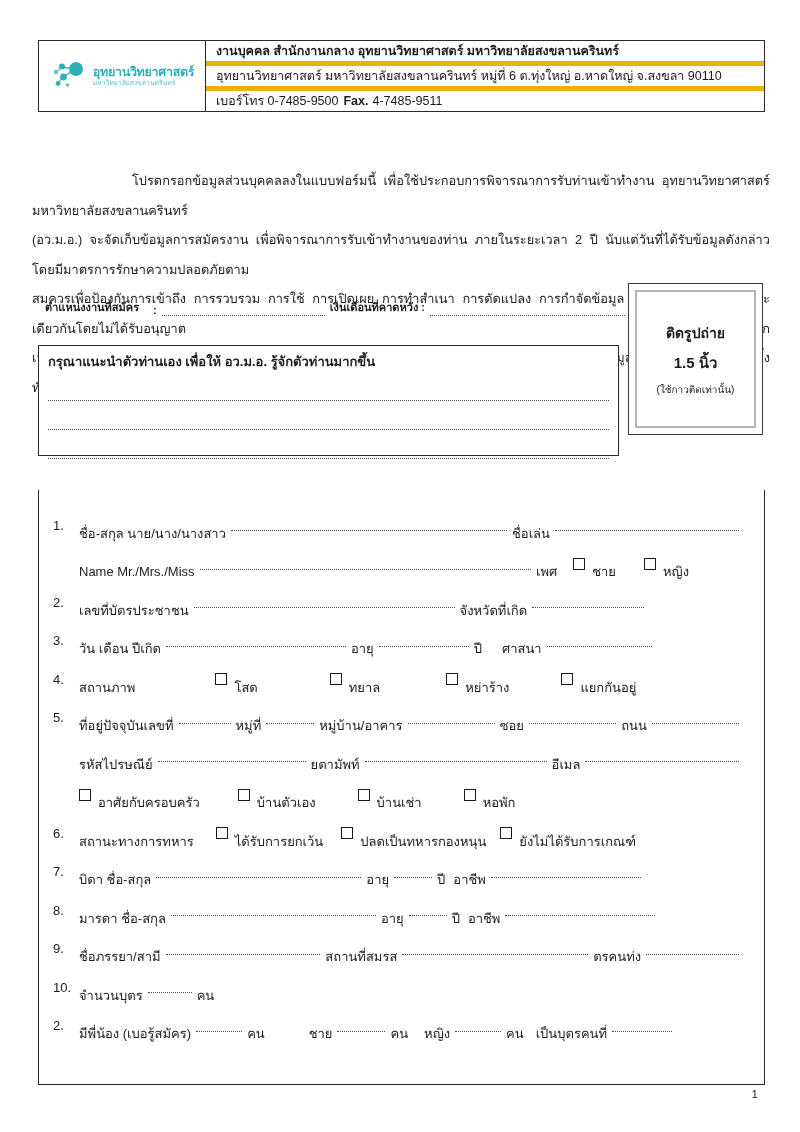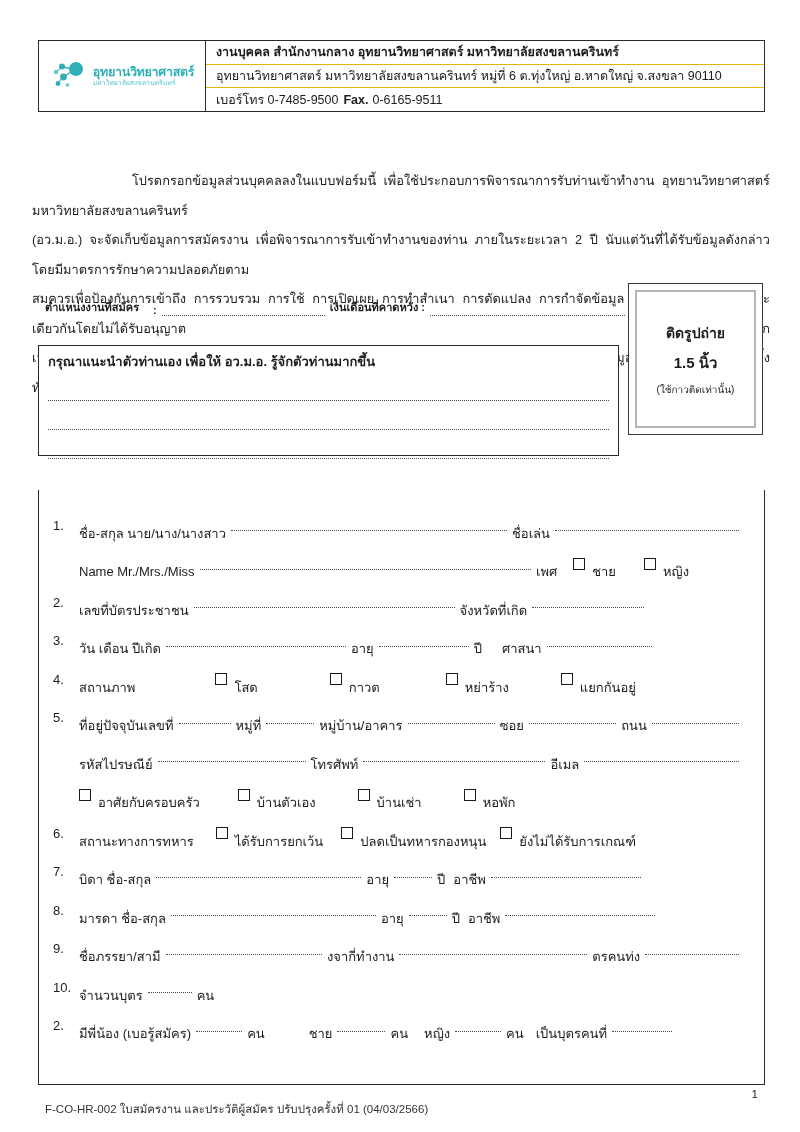--- a/index.html
+++ b/index.html
@@ -7,21 +7,21 @@
   body { width:800px; height:1132px; font-family:"Liberation Sans", sans-serif; color:#1c1c1c; position:relative; }
   .page { position:relative; width:800px; height:1132px; background:#fff; overflow:hidden; }
 
   
   .header-box { position:absolute; left:38px; top:40px; width:727px; height:72px; border:1.5px solid #2a2a2a; display:flex; background:#fff; }
   .logo-cell { width:167px; border-right:1.5px solid #2a2a2a; display:flex; align-items:center; justify-content:center; gap:3px; padding:4px; }
   .logo-text { line-height:1.05; }
   .logo-l1 { font-size:12.5px; font-weight:bold; color:#2fb0b7; letter-spacing:-0.3px; }
   .logo-l2 { font-size:6.8px; color:#4cc0c6; }
   .header-rows { flex:1; display:flex; flex-direction:column; }
-  .hrow { flex:1; display:flex; align-items:center; padding-left:10px; font-size:12.5px; border-bottom:1px solid #eab308; }
+  .hrow { flex:1; display:flex; align-items:center; padding-left:10px; font-size:12.5px; border-bottom:5px solid #eab308; }
   .hrow:last-child { border-bottom:none; }
   .hrow.bold { font-weight:bold; }
   .fax-b { font-weight:bold; margin-left:5px; }
   .fax-v { margin-left:4px; }
 
   
   .form-title { position:absolute; top:124px; left:0; width:100%; text-align:center; font-size:17px; font-weight:normal; color:#151515; }
   .intro { position:absolute; left:32px; top:166px; width:738px; font-size:12.8px; color:#222; }
   .pline { line-height:29.5px; text-align:justify; }
   .pline.j { text-align-last:justify; }
@@ -84,21 +84,21 @@
         <div class="logo-l1">อุทยานวิทยาศาสตร์</div>
         <div class="logo-l2">มหาวิทยาลัยสงขลานครินทร์</div>
       </div>
     </div>
     <div class="header-rows">
       <div class="hrow bold">งานบุคคล สำนักงานกลาง อุทยานวิทยาศาสตร์ มหาวิทยาลัยสงขลานครินทร์</div>
       <div class="hrow">อุทยานวิทยาศาสตร์ มหาวิทยาลัยสงขลานครินทร์ หมู่ที่ 6 ต.ทุ่งใหญ่ อ.หาดใหญ่ จ.สงขลา 90110</div>
       <div class="hrow">
         <span>เบอร์โทร 0-7485-9500</span>
         <span class="fax-b">Fax.</span>
-        <span class="fax-v">0-6165-9511</span>
+        <span class="fax-v">4-7485-9511</span>
       </div>
     </div>
   </div>
 
 
   <div class="intro">
     <div class="pline j indent">โปรดกรอกข้อมูลส่วนบุคคลลงในแบบฟอร์มนี้ เพื่อใช้ประกอบการพิจารณาการรับท่านเข้าทำงาน อุทยานวิทยาศาสตร์ มหาวิทยาลัยสงขลานครินทร์</div>
     <div class="pline j">(อว.ม.อ.) จะจัดเก็บข้อมูลการสมัครงาน เพื่อพิจารณาการรับเข้าทำงานของท่าน ภายในระยะเวลา 2 ปี นับแต่วันที่ได้รับข้อมูลดังกล่าว โดยมีมาตรการรักษาความปลอดภัยตาม</div>
     <div class="pline j">สมควรเพื่อป้องกันการเข้าถึง การรวบรวม การใช้ การเปิดเผย การทำสำเนา การดัดแปลง การกำจัดข้อมูล หรือความเสี่ยงในลักษณะเดียวกันโดยไม่ได้รับอนุญาต ภายหลังจาก</div>
     <div class="pline">เวลาดังกล่าว หาก อว.ม.อ. ไม่มีความจำเป็นต้องใช้ข้อมูลดังกล่าว อว.ม.อ.จะดำเนินการลบหรือทำลาย ข้อมูลการสมัครงานของท่านทิ้งทันที</div>
@@ -176,21 +176,21 @@
     </div>
 
     <div class="crow">
       <span class="no">4.</span>
       <span class="lbl">สถานภาพ</span>
       <span class="sp" style="width:80px"></span>
       <span class="cb"></span>
       <span class="lbl">โสด</span>
       <span class="sp" style="width:72px"></span>
       <span class="cb"></span>
-      <span class="lbl">กาวต</span>
+      <span class="lbl">ทยาล</span>
       <span class="sp" style="width:66px"></span>
       <span class="cb"></span>
       <span class="lbl">หย่าร้าง</span>
       <span class="sp" style="width:52px"></span>
       <span class="cb"></span>
       <span class="lbl">แยกกันอยู่</span>
       <span class="fill"></span>
     </div>
 
     <div class="crow">
@@ -205,21 +205,21 @@
       <span class="dots fx" style="flex:2"></span>
       <span class="lbl">ถนน</span>
       <span class="dots fx" style="flex:2"></span>
     </div>
 
 
     <div class="crow">
       <span class="sp" style="width:26px"></span>
       <span class="lbl">รหัสไปรษณีย์</span>
       <span class="dots" style="width:148px"></span>
-      <span class="lbl">โทรศัพท์</span>
+      <span class="lbl">ยตามัพท์</span>
       <span class="dots" style="width:182px"></span>
       <span class="lbl">อีเมล</span>
       <span class="dots fx" style="flex:1"></span>
     </div>
 
     <div class="crow">
       <span class="sp" style="width:26px"></span>
       <span class="cb"></span>
       <span class="lbl">อาศัยกับครอบครัว</span>
       <span class="sp" style="width:38px"></span>
@@ -272,21 +272,21 @@
       <span class="sp" style="width:8px"></span>
       <span class="lbl">อาชีพ</span>
       <span class="dots" style="width:150px"></span>
       <span class="fill"></span>
     </div>
 
     <div class="crow">
       <span class="no">9.</span>
       <span class="lbl">ชื่อภรรยา/สามี</span>
       <span class="dots fx" style="flex:5"></span>
-      <span class="lbl">งจากี่ทำงาน</span>
+      <span class="lbl">สถานที่สมรส</span>
       <span class="dots fx" style="flex:6"></span>
       <span class="lbl">ตรคนท่ง</span>
       <span class="dots fx" style="flex:3"></span>
     </div>
 
     <div class="crow">
       <span class="no">10.</span>
       <span class="lbl">จำนวนบุตร</span>
       <span class="dots" style="width:44px"></span>
       <span class="lbl">คน</span>
@@ -307,16 +307,15 @@
       <span class="dots" style="width:46px"></span>
       <span class="lbl">คน</span>
       <span class="sp" style="width:12px"></span>
       <span class="lbl">เป็นบุตรคนที่</span>
       <span class="dots" style="width:60px"></span>
       <span class="fill"></span>
     </div>
 
   </div>
 
-  <div class="footer">F-CO-HR-002 ใบสมัครงาน และประวัติผู้สมัคร ปรับปรุงครั้งที่ 01 (04/03/2566)</div>
   <div class="page-num">1</div>
 
 </div>
 
 </body></html>

